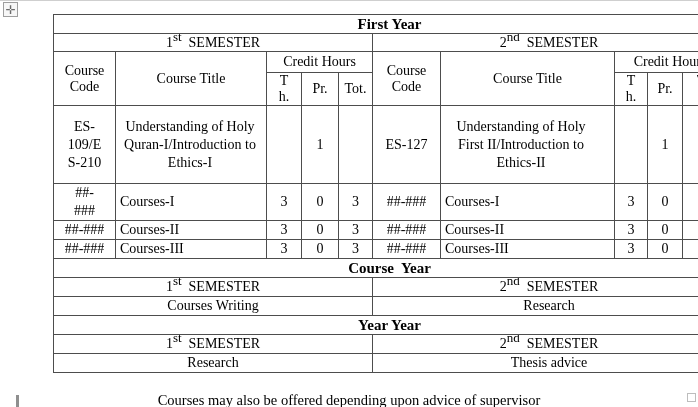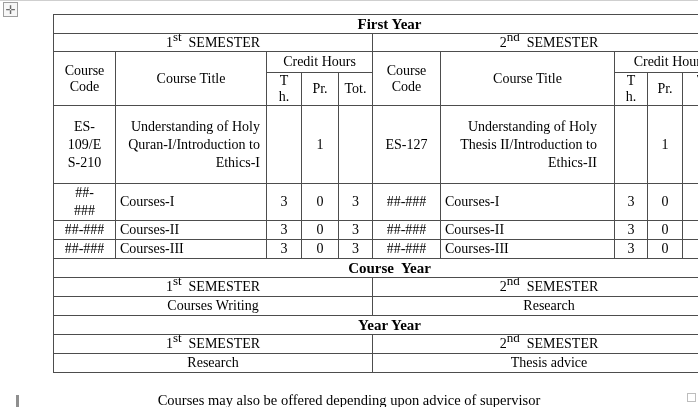--- a/index.html
+++ b/index.html
@@ -37,21 +37,21 @@
   .wrapspan{
     display:inline-block;vertical-align:middle;
     overflow-wrap:break-word;word-break:break-all;
     line-height:1.15;
     font-family:Liberation Serif, serif;
   }
   .w-th{width:17px;}
   .w-tot{width:21px;}
   .code-es{display:inline-block;width:40px;overflow-wrap:break-word;line-height:1.28;vertical-align:middle;}
   .code-hash{display:inline-block;width:30px;overflow-wrap:break-word;line-height:1.28;vertical-align:middle;}
-  .title-span{display:inline-block;text-align:right;line-height:1.28;vertical-align:middle;}
+  .title-span{display:inline-block;text-align:center;line-height:1.28;vertical-align:middle;}
   .title-l{width:140px;}
   .title-r{width:152px;}
   .caption{
     position:absolute;left:0;top:392px;width:698px;
     text-align:center;font-size:14.5px;
   }
   .text-cursor{position:absolute;left:16px;top:395px;width:3px;height:12px;background:#8f8f8f;}
   .resize-handle{
     position:absolute;left:687px;top:393px;width:7px;height:7px;
     border:1px solid #bdbdbd;background:#ffffff;box-sizing:content-box;
@@ -109,21 +109,21 @@
     <td class="hdr-sub"><span class="wrapspan w-tot">Tot.</span></td>
   </tr>
 
   <tr style="height:78px">
     <td><span class="code-es">ES-109/ES-210</span></td>
     <td class="left-align"><span class="title-span title-l">Understanding of Holy Quran-I/Introduction to Ethics-I</span></td>
     <td></td>
     <td>1</td>
     <td></td>
     <td>ES-127</td>
-    <td class="left-align"><span class="title-span title-r">Understanding of Holy Thesis II/Introduction to Ethics-II</span></td>
+    <td class="left-align"><span class="title-span title-r">Understanding of Holy First II/Introduction to Ethics-II</span></td>
     <td></td>
     <td>1</td>
     <td></td>
   </tr>
 
   <tr style="height:37px">
     <td><span class="code-hash">##-###</span></td>
     <td class="left-align">Courses-I</td>
     <td>3</td>
     <td>0</td>

